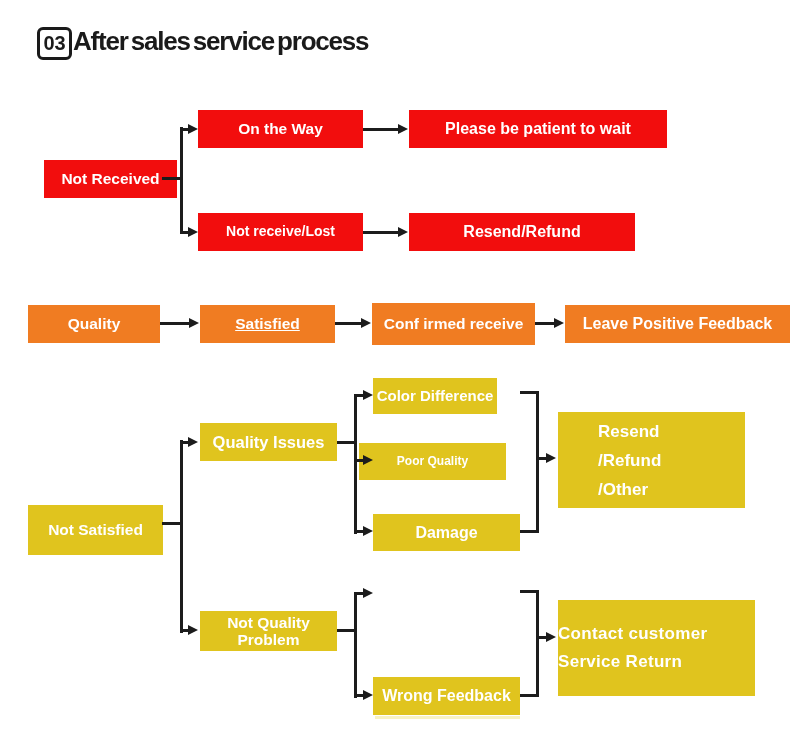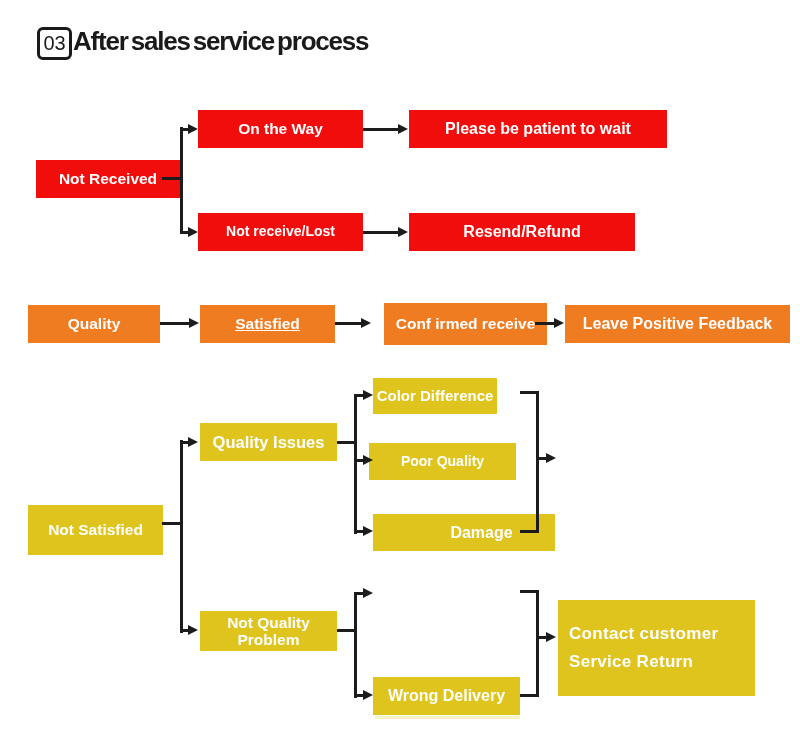--- a/index.html
+++ b/index.html
@@ -6,21 +6,21 @@
   body{
     width:800px;height:733px;position:relative;overflow:hidden;
     background:var(--background,#fff);
     font-family:"Liberation Sans","DejaVu Sans",sans-serif;
   }
   .canvas{position:absolute;left:0;top:0;width:800px;height:733px;}
   .num-badge{
     position:absolute;left:37px;top:27px;width:29px;height:27px;
     border:3px solid var(--title);border-radius:6px;
     display:flex;align-items:center;justify-content:center;
-    font-size:20px;font-weight:400;color:var(--title);
+    font-size:20px;font-weight:700;color:var(--title);
   }
   .page-title{
     position:absolute;left:73px;top:26px;
     font-size:26px;font-weight:700;color:var(--title);
     letter-spacing:-1.2px;word-spacing:-3px;white-space:nowrap;
   }
   .box{
     position:absolute;display:flex;align-items:center;justify-content:center;
     text-align:center;color:var(--text);font-weight:700;
     font-size:15.5px;line-height:1.12;
@@ -39,40 +39,40 @@
   .partial-strip{position:absolute;opacity:.55;}
 </style>
 </head>
 <body style="--red: #F20D0D; --orange: #F07C22; --yellow: #E0C41E; --line: #1C1C1C; --text: #FFFFFF; --title: #1A1A1A; --background: #FFFFFF; --partial-strip: #F3E88F;">
 
 <div class="canvas">
 
   <div class="num-badge">03</div>
   <div class="page-title">After sales service process</div>
 
-  <div class="box red" style="left:36px;top:160px;width:144px;height:38px;">Not Received</div>
+  <div class="box red" style="left:44px;top:160px;width:133px;height:38px;">Not Received</div>
   <div class="box red" style="left:198px;top:110px;width:165px;height:38px;">On the Way</div>
   <div class="box red" style="left:198px;top:213px;width:165px;height:38px;font-size:14px;">Not receive/Lost</div>
   <div class="box red" style="left:409px;top:110px;width:258px;height:38px;font-size:16px;">Please be patient to wait</div>
   <div class="box red" style="left:409px;top:213px;width:226px;height:38px;font-size:16px;">Resend/Refund</div>
 
   <div class="line" style="left:162px;top:177px;width:20px;height:3px;"></div>
   <div class="line" style="left:180px;top:127px;width:3px;height:107px;"></div>
   <div class="line" style="left:180px;top:128px;width:9px;height:3px;"></div>
   <div class="arrow" style="left:188px;top:124px;"></div>
   <div class="line" style="left:180px;top:231px;width:9px;height:3px;"></div>
   <div class="arrow" style="left:188px;top:227px;"></div>
   <div class="line" style="left:363px;top:128px;width:35px;height:3px;"></div>
   <div class="arrow" style="left:398px;top:124px;"></div>
   <div class="line" style="left:363px;top:231px;width:35px;height:3px;"></div>
   <div class="arrow" style="left:398px;top:227px;"></div>
 
   <div class="box orange" style="left:28px;top:305px;width:132px;height:38px;">Quality</div>
   <div class="box orange" style="left:200px;top:305px;width:135px;height:38px;text-decoration:underline;">Satisfied</div>
-  <div class="box orange" style="left:372px;top:303px;width:163px;height:42px;margin-left:12px;">Conf irmed receive</div>
+  <div class="box orange" style="left:372px;top:303px;width:163px;height:42px;">Conf irmed receive</div>
   <div class="box orange" style="left:565px;top:305px;width:225px;height:38px;font-size:16px;">Leave Positive Feedback</div>
 
   <div class="line" style="left:160px;top:322px;width:29px;height:3px;"></div>
   <div class="arrow" style="left:189px;top:318px;"></div>
   <div class="line" style="left:335px;top:322px;width:26px;height:3px;"></div>
   <div class="arrow" style="left:361px;top:318px;"></div>
   <div class="line" style="left:535px;top:322px;width:19px;height:3px;"></div>
   <div class="arrow" style="left:554px;top:318px;"></div>
 
   <div class="box yellow" style="left:28px;top:505px;width:135px;height:50px;">Not Satisfied</div>
@@ -80,54 +80,59 @@
   <div class="box yellow" style="left:200px;top:423px;width:137px;height:38px;font-size:16.5px;">Quality Issues</div>
 
   <div class="line" style="left:162px;top:522px;width:20px;height:3px;"></div>
   <div class="line" style="left:180px;top:440px;width:3px;height:193px;"></div>
   <div class="line" style="left:180px;top:441px;width:9px;height:3px;"></div>
   <div class="arrow" style="left:188px;top:437px;"></div>
   <div class="line" style="left:180px;top:629px;width:9px;height:3px;"></div>
   <div class="arrow" style="left:188px;top:625px;"></div>
 
   <div class="box yellow" style="left:373px;top:378px;width:124px;height:36px;font-size:15px;">Color Difference</div>
-  <div class="box yellow" style="left:369px;top:443px;width:147px;height:37px;font-size:14px;">Poor Quality</div>
-  <div class="box yellow" style="left:373px;top:514px;width:147px;height:37px;font-size:16px;padding-left:35px;">Damage</div>
+  <div class="box yellow" style="left:359px;top:443px;width:147px;height:37px;font-size:12px;">Poor Quality</div>
+  <div class="box yellow" style="left:373px;top:514px;width:147px;height:37px;font-size:16px;">Damage</div>
 
   <div class="line" style="left:337px;top:441px;width:19px;height:3px;"></div>
   <div class="line" style="left:354px;top:394px;width:3px;height:140px;"></div>
   <div class="line" style="left:354px;top:394px;width:10px;height:3px;"></div>
   <div class="arrow" style="left:363px;top:390px;"></div>
   <div class="line" style="left:354px;top:459px;width:10px;height:3px;"></div>
   <div class="arrow" style="left:363px;top:455px;"></div>
   <div class="line" style="left:354px;top:530px;width:10px;height:3px;"></div>
   <div class="arrow" style="left:363px;top:526px;"></div>
 
   <div class="line" style="left:520px;top:391px;width:19px;height:3px;"></div>
   <div class="line" style="left:520px;top:530px;width:19px;height:3px;"></div>
   <div class="line" style="left:536px;top:391px;width:3px;height:142px;"></div>
   <div class="line" style="left:536px;top:457px;width:11px;height:3px;"></div>
   <div class="arrow" style="left:546px;top:453px;"></div>
 
+  <div class="box yellow multiline" style="left:558px;top:412px;width:187px;height:96px;padding-left:40px;box-sizing:border-box;font-size:17px;line-height:29px;">
+    <span>Resend</span>
+    <span>/Refund</span>
+    <span>/Other</span>
+  </div>
 
-  <div class="box yellow" style="left:373px;top:677px;width:147px;height:38px;font-size:16px;">Wrong Delivery</div>
+  <div class="box yellow" style="left:373px;top:677px;width:147px;height:38px;font-size:16px;">Wrong Feedback</div>
 
   <div class="line" style="left:337px;top:629px;width:19px;height:3px;"></div>
   <div class="line" style="left:354px;top:592px;width:3px;height:106px;"></div>
   <div class="line" style="left:354px;top:592px;width:10px;height:3px;"></div>
   <div class="arrow" style="left:363px;top:588px;"></div>
   <div class="line" style="left:354px;top:694px;width:10px;height:3px;"></div>
   <div class="arrow" style="left:363px;top:690px;"></div>
 
   <div class="line" style="left:520px;top:590px;width:19px;height:3px;"></div>
   <div class="line" style="left:520px;top:694px;width:19px;height:3px;"></div>
   <div class="line" style="left:536px;top:590px;width:3px;height:107px;"></div>
   <div class="line" style="left:536px;top:636px;width:11px;height:3px;"></div>
   <div class="arrow" style="left:546px;top:632px;"></div>
 
-  <div class="box yellow multiline" style="left:558px;top:600px;width:197px;height:96px;padding-left:11px;box-sizing:border-box;font-size:17px;line-height:28px;letter-spacing:0.3px;">
+  <div class="box yellow multiline" style="left:558px;top:600px;width:197px;height:96px;box-sizing:border-box;font-size:17px;line-height:28px;letter-spacing:0.3px;">
     <span>Contact customer</span>
     <span>Service Return</span>
   </div>
 
   <div class="partial-strip" style="left:375px;top:716px;width:145px;height:3px;background:var(--partial-strip,#F3E88F);"></div>
 
 </div>
 
 </body></html>

